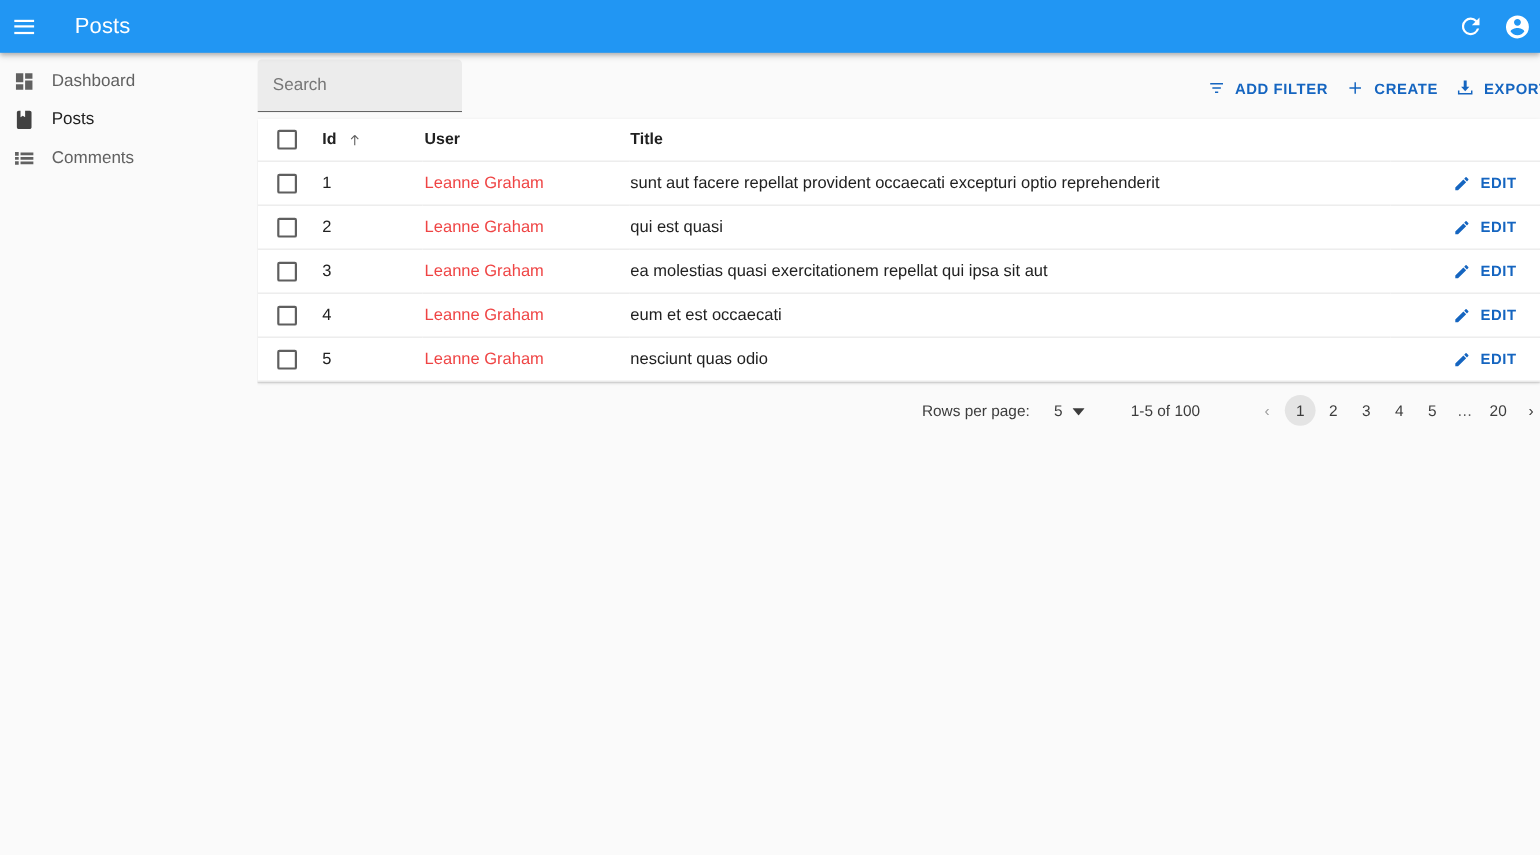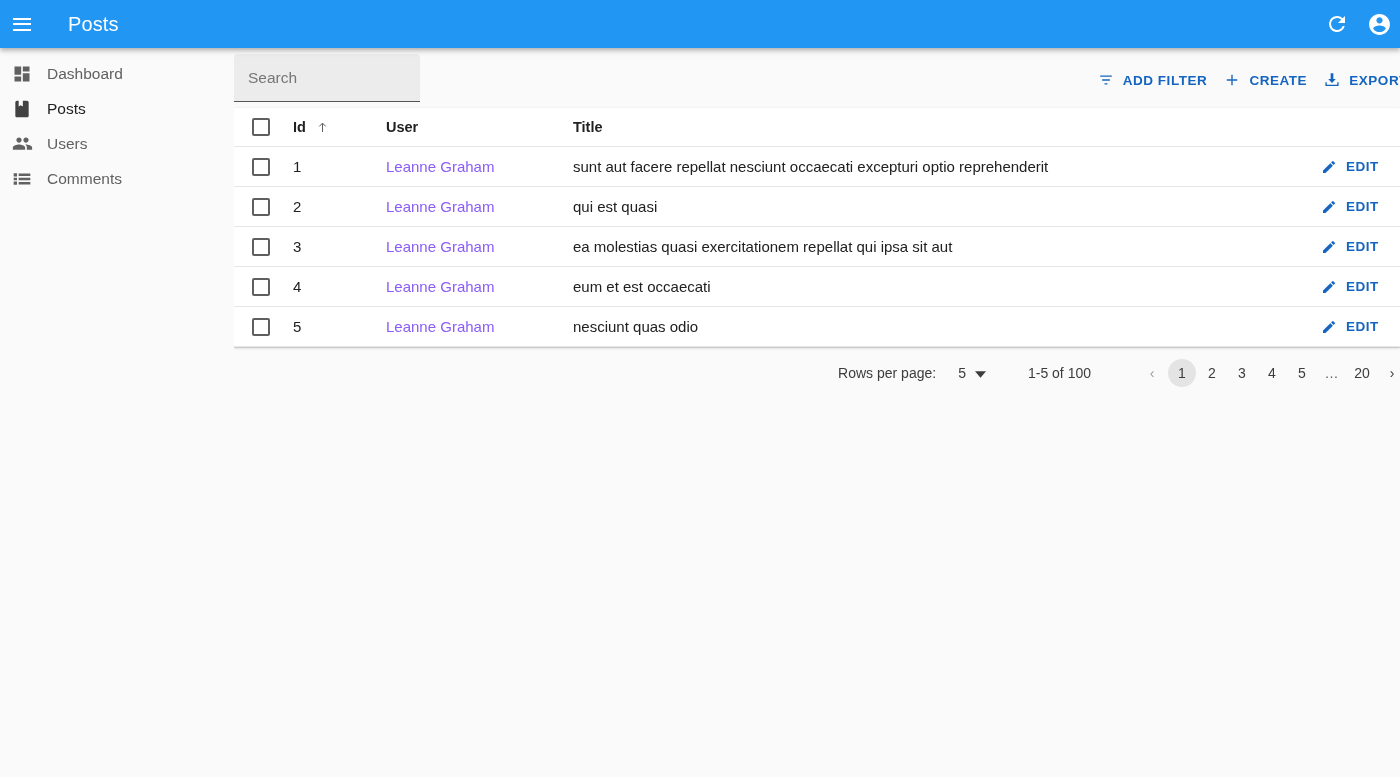--- a/index.html
+++ b/index.html
@@ -239,21 +239,21 @@
     display: block;
   }
   .th-inner { display: flex; align-items: center; }
   .sort-arrow {
     margin-left: 9px;
     display: inline-flex;
     align-items: center;
     color: #5c5c5c;
   }
   .user-link {
-    color: #8b5cf6;
+    color: #ef4444;
     cursor: pointer;
     text-decoration: none;
     text-align: right;
   }
   .edit-cell {
     display: flex;
     align-items: center;
     justify-content: flex-start;
     padding-left: 56px;
   }
@@ -355,28 +355,20 @@
 
   <div class="side-item active">
     <span class="side-icon">
       <svg width="20" height="20" viewBox="0 0 24 24">
         <path fill="currentColor" d="M18 2H6c-1.1 0-2 .9-2 2v16c0 1.1.9 2 2 2h12c1.1 0 2-.9 2-2V4c0-1.1-.9-2-2-2zm-5 0v7l-2.5-1.5L8 9V2h5z"></path>
       </svg>
     </span>
     <span class="side-label">Posts</span>
   </div>
 
-  <div class="side-item">
-    <span class="side-icon">
-      <svg width="21" height="21" viewBox="0 0 24 24">
-        <path fill="currentColor" d="M16 11c1.66 0 2.99-1.34 2.99-3S17.66 5 16 5c-1.66 0-3 1.34-3 3s1.34 3 3 3zm-8 0c1.66 0 2.99-1.34 2.99-3S9.66 5 8 5C6.34 5 5 6.34 5 8s1.34 3 3 3zm0 2c-2.33 0-7 1.17-7 3.5V19h14v-2.5c0-2.33-4.67-3.5-7-3.5zm8 0c-.29 0-.62.02-.97.05 1.16.84 1.97 1.97 1.97 3.45V19h6v-2.5c0-2.33-4.67-3.5-7-3.5z"></path>
-      </svg>
-    </span>
-    <span class="side-label">Users</span>
-  </div>
 
   <div class="side-item">
     <span class="side-icon">
       <svg width="20" height="20" viewBox="0 0 24 24">
         <path fill="currentColor" d="M2 5h4v4H2V5zm6 .5h14v3H8v-3zM2 10.5h4v3H2v-3zm6 0h14v3H8v-3zM2 15h4v4H2v-4zm6 .5h14v3H8v-3z"></path>
       </svg>
     </span>
     <span class="side-label">Comments</span>
   </div>
 
@@ -462,21 +454,21 @@
                 <span class="checkbox"></span>
               </div>
           </td>
           <td>
             <div class="cell-pad-id">1</div>
           </td>
           <td>
             <div class="cell-pad-user"><a class="user-link">Leanne Graham</a></div>
           </td>
           <td>
-            <div class="cell-pad-title">sunt aut facere repellat nesciunt occaecati excepturi optio reprehenderit</div>
+            <div class="cell-pad-title">sunt aut facere repellat provident occaecati excepturi optio reprehenderit</div>
           </td>
           <td>
             <div class="edit-cell">
               <span class="edit-btn">
                 <span class="ed-icon">
                   <svg width="16" height="16" viewBox="0 0 24 24">
                     <path fill="currentColor" d="M3 17.25V21h3.75L17.81 9.94l-3.75-3.75L3 17.25zM20.71 7.04a1 1 0 0 0 0-1.41l-2.34-2.34a1 1 0 0 0-1.41 0l-1.83 1.83 3.75 3.75 1.83-1.83z"></path>
                   </svg>
                 </span>
                 <span>EDIT</span>

